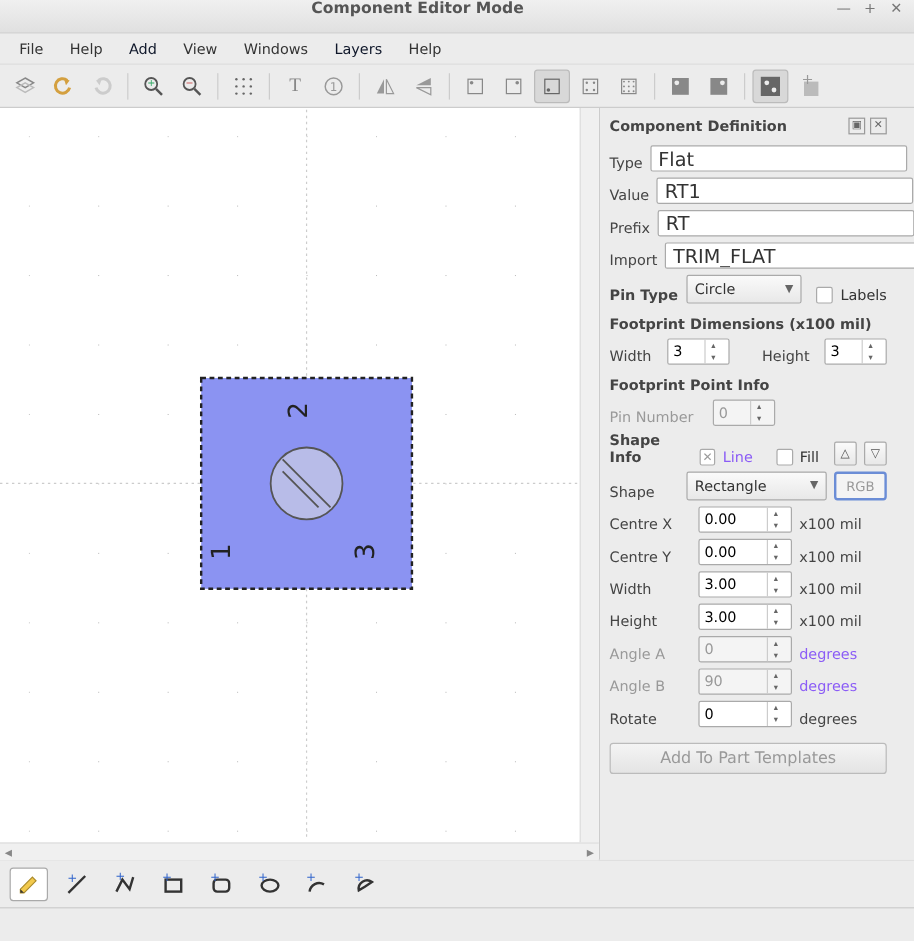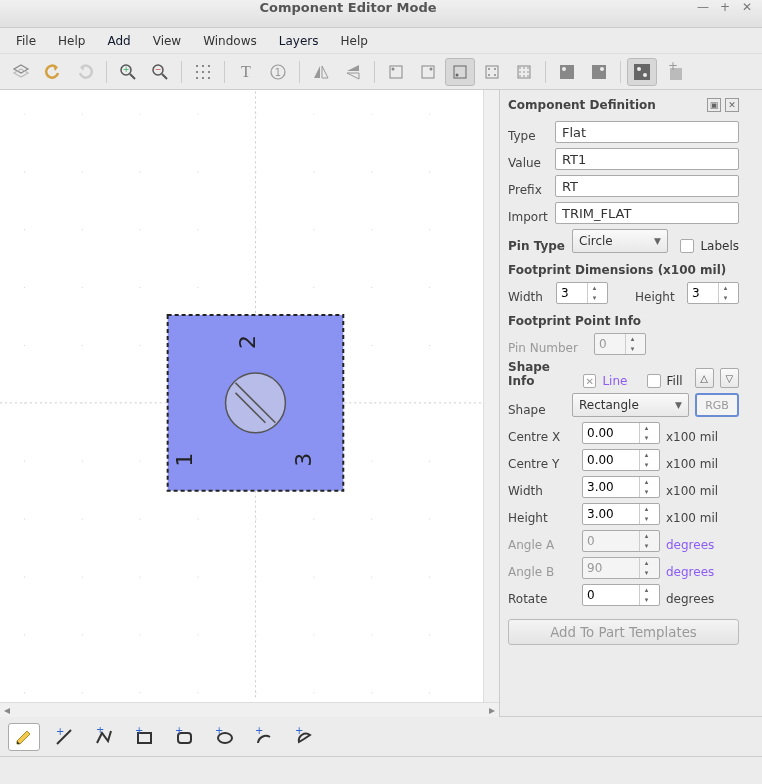--- a/index.html
+++ b/index.html
@@ -34,21 +34,21 @@
 
 .sidebar { width: 262px; background: #ececec; padding: 4px 23px 8px 8px; overflow-y: auto; font-size: 12px; }
 .panel-header { display: flex; align-items: center; padding: 4px 0; font-weight: bold; color: #444; }
 .panel-header .spacer { flex: 1; }
 .panel-header .hicon { width: 14px; height: 14px; margin-left: 4px; border: 1px solid #999; display: flex; align-items: center; justify-content: center; font-size: 9px; color: #666; cursor: pointer; }
 
 .frow { display: flex; align-items: flex-end; margin: 5px 0; gap: 6px; }
 .flabel { width: 58px; color: #444; }
 .flabel.bold { font-weight: bold; }
 .flabel.disabled { color: #999; }
-.finput { flex: 1; height: 22px; background: #fff; border: 1px solid #aaa; border-radius: 2px; padding: 0 6px; font-size: 13px; color: #333; }
+.finput { flex: 1; height: 22px; background: #fff; border: 1px solid #aaa; border-radius: 2px; padding: 0 6px; font-size: 16px; color: #333; }
 .fselect { flex: 1; height: 24px; background: linear-gradient(#fafafa,#e8e8e8); border: 1px solid #aaa; border-radius: 2px; padding: 0 6px; display: flex; align-items: center; justify-content: space-between; cursor: pointer; }
 .fselect .arrow { font-size: 9px; color: #666; }
 .fcheck { width: 14px; height: 14px; border: 1px solid #aaa; background: #fff; border-radius: 2px; cursor: pointer; }
 .section-title { font-weight: bold; color: #444; margin: 10px 0 4px 0; }
 
 .spin { width: 78px; height: 22px; background: #fff; border: 1px solid #aaa; border-radius: 2px; display: flex; align-items: center; }
 .spin input { border: none; width: 56px; padding: 0 4px; font-size: 12px; background: transparent; outline: none; }
 .spin .spbtns { width: 14px; display: flex; flex-direction: column; border-left: 1px solid #ccc; }
 .spin .spb { height: 10px; font-size: 7px; text-align: center; color: #666; cursor: pointer; line-height: 10px; }
 .spin.narrow { width: 52px; }

